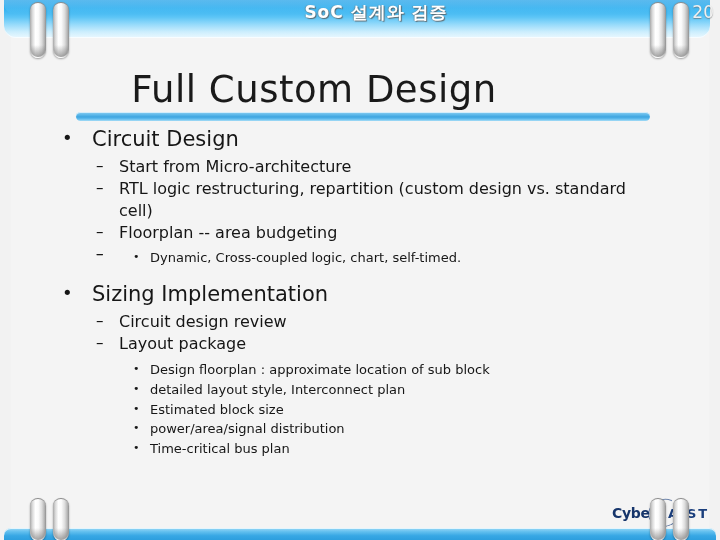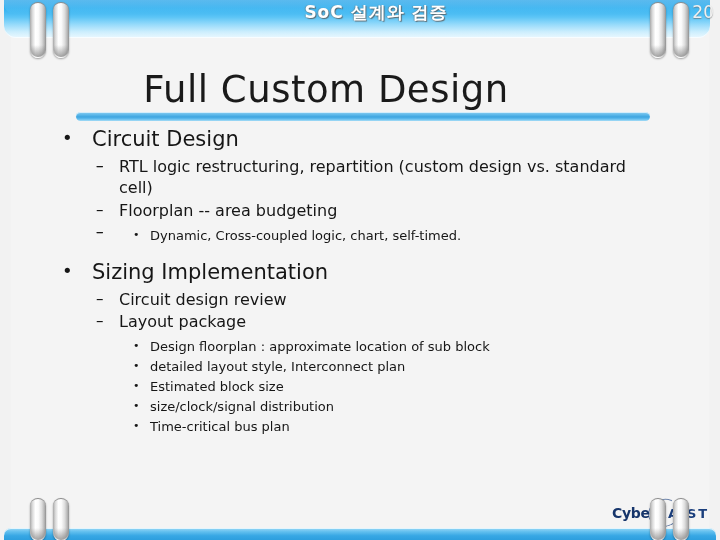--- a/index.html
+++ b/index.html
@@ -102,21 +102,21 @@
 
   #rings-top-left  { left: 30px; top: 2px; }
   #rings-top-right { left: 650px; top: 2px; }
   #rings-bottom-left  { left: 30px; top: 498px; }
   #rings-bottom-right { left: 650px; top: 498px; }
   #rings-bottom-left .ring, #rings-bottom-right .ring { height: 42px; }
 
   
   .slide-title {
     position: absolute;
-    left: 12px;
+    left: 0;
     top: 68px;
     width: 628px;
     text-align: center;
     font-size: 37px;
     color: #1a1a1a;
     letter-spacing: 0.5px;
     font-weight: normal;
     white-space: nowrap;
   }
   .title-rule {
@@ -265,33 +265,33 @@
   <div class="ring-group" id="rings-bottom-right">
     <div class="ring r1"></div>
     <div class="ring r2"></div>
   </div>
 
   <div class="slide-title">Full Custom Design</div>
   <div class="title-rule"></div>
 
   <div class="content" id="content">
       <div class="lvl1"><span class="mk">•</span><span>Circuit Design</span></div>
-      <div class="lvl2"><span class="mk">–</span></div>
+      <div class="lvl2"><span class="mk">–</span><span>Start from Micro-architecture</span></div>
       <div class="lvl2"><span class="mk">–</span><span>RTL logic restructuring, repartition (custom design vs. standard cell)</span></div>
       <div class="lvl2"><span class="mk">–</span><span>Floorplan  -- area budgeting</span></div>
       <div class="lvl2"><span class="mk">–</span></div>
       <div class="lvl2"><span class="mk">–</span></div>
       <div class="lvl3 gap-small"><span class="mk">•</span><span>Dynamic, Cross-coupled logic, chart, self-timed.</span></div>
       <div class="lvl1 gap-before"><span class="mk">•</span><span>Sizing Implementation</span></div>
       <div class="lvl2"><span class="mk">–</span><span>Circuit design review</span></div>
       <div class="lvl2"><span class="mk">–</span><span>Layout package</span></div>
       <div class="lvl3 gap-small"><span class="mk">•</span><span>Design floorplan : approximate location of sub block</span></div>
       <div class="lvl3"><span class="mk">•</span><span>detailed layout style, Interconnect plan</span></div>
       <div class="lvl3"><span class="mk">•</span><span>Estimated block size</span></div>
-      <div class="lvl3"><span class="mk">•</span><span>size/clock/signal distribution</span></div>
+      <div class="lvl3"><span class="mk">•</span><span>power/area/signal distribution</span></div>
       <div class="lvl3"><span class="mk">•</span><span>Time-critical bus plan</span></div>
     </div>
 
   <div class="footer-bar"></div>
 
   <div class="logo">
     <div class="logo-swoosh"></div>
     <div class="logo-cyber">Cyber</div>
     <div class="logo-kaist">KAIST</div>
   </div>

